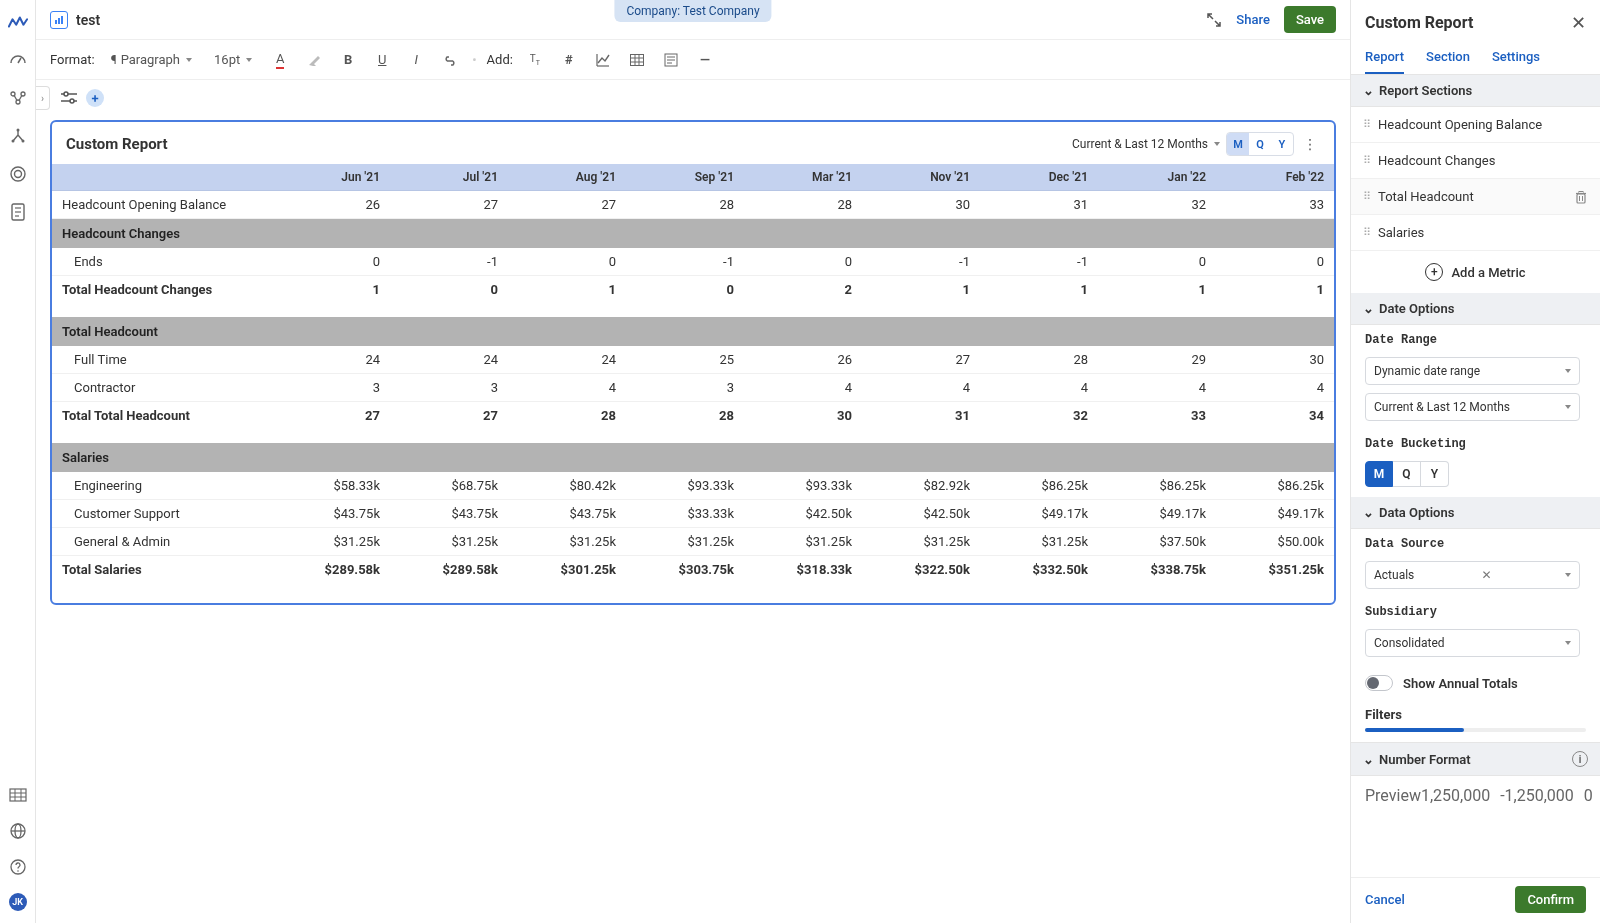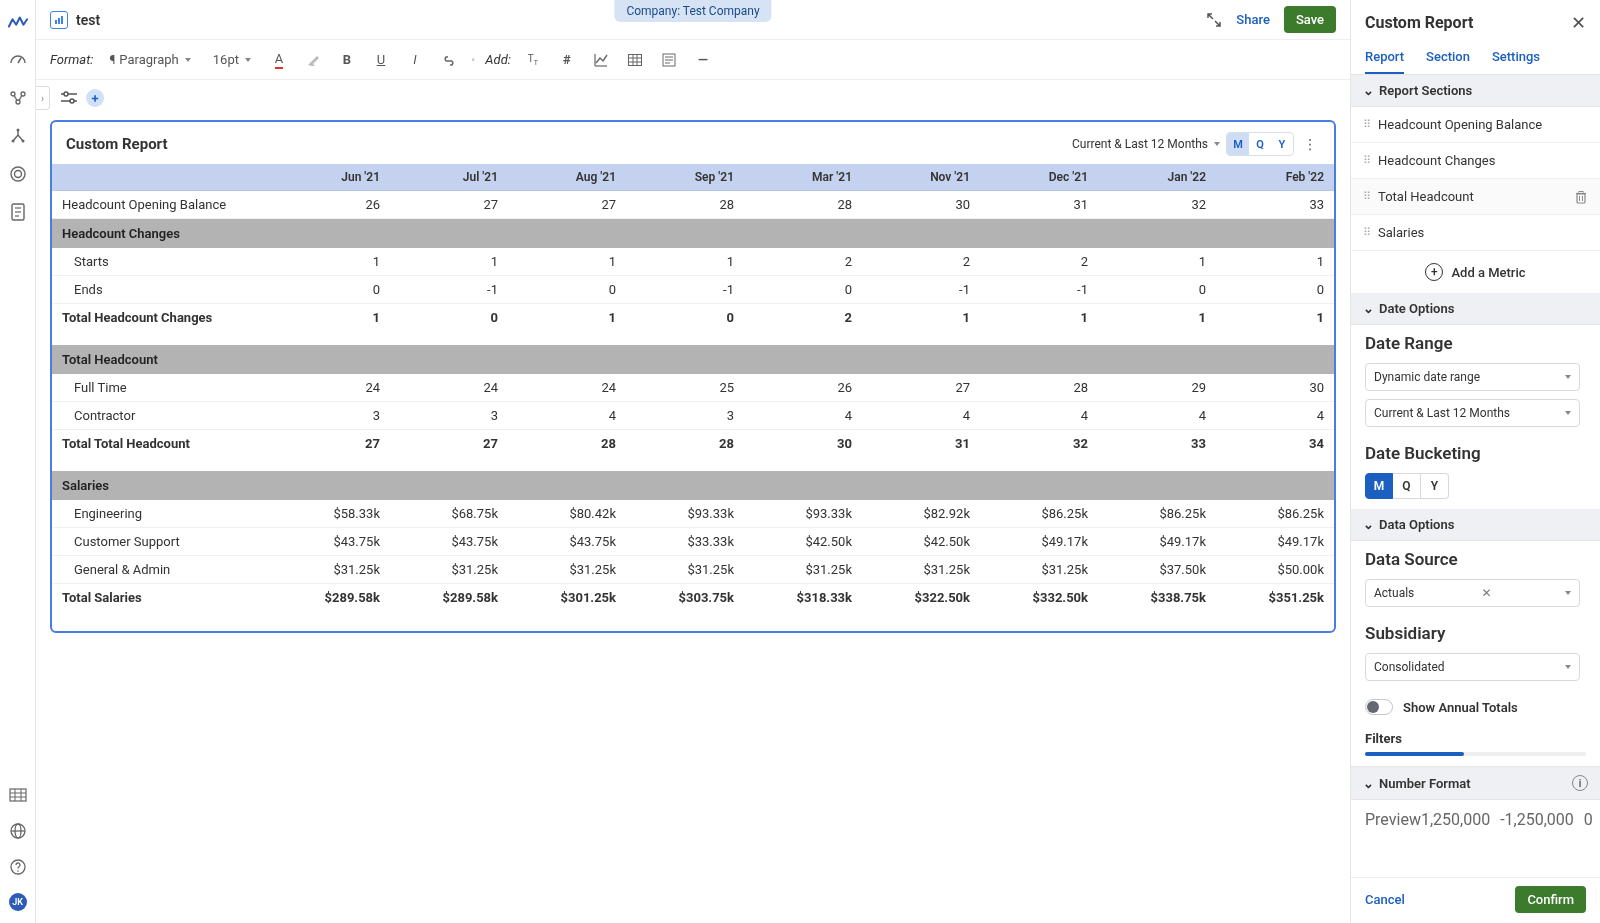--- a/index.html
+++ b/index.html
@@ -12,21 +12,21 @@
 .main-col { flex: 1; display: flex; flex-direction: column; min-width: 0; }
 .top-bar { height: 40px; display: flex; align-items: center; padding: 0 14px; position: relative; border-bottom: 1px solid #eee; }
 .doc-icon { width: 18px; height: 18px; border: 1px solid #3b82f6; border-radius: 3px; display: flex; align-items: center; justify-content: center; color: #3b82f6; font-size: 10px; margin-right: 8px; }
 .doc-title { font-weight: 600; font-size: 14px; }
 .company-pill { position: absolute; left: 50%; transform: translateX(-50%); background: #d6e3f4; color: #1b4b8a; padding: 4px 12px; border-radius: 0 0 6px 6px; font-size: 12px; top: 0; }
 .top-right { margin-left: auto; display: flex; align-items: center; gap: 14px; }
 .expand-icon { cursor: pointer; color: #555; }
 .share-link { color: #1b5fc1; font-size: 13px; cursor: pointer; font-weight: 500; }
 .save-btn { background: #3c7a2c; color: #fff; border: none; padding: 6px 12px; border-radius: 4px; font-size: 13px; cursor: pointer; font-weight: 500; }
 .toolbar { height: 40px; display: flex; align-items: center; padding: 0 14px; gap: 10px; border-bottom: 1px solid #eee; font-size: 13px; color: #555; }
-.toolbar .lbl { color: #333; font-style: italic; }
+.toolbar .lbl { color: #333; }
 .tb-sel { display: flex; align-items: center; gap: 4px; padding: 2px 6px; border-radius: 3px; cursor: pointer; }
 .tb-btn { width: 24px; height: 24px; display: flex; align-items: center; justify-content: center; cursor: pointer; border-radius: 3px; color: #555; }
 .caret-down { width: 0; height: 0; border-left: 3px solid transparent; border-right: 3px solid transparent; border-top: 4px solid #888; margin-left: 2px; }
 .filter-bar { height: 36px; display: flex; align-items: center; padding: 0 14px; gap: 8px; position: relative; }
 .expand-handle { position: absolute; left: 0; top: 6px; width: 14px; height: 24px; border: 1px solid #ddd; border-left: none; border-radius: 0 4px 4px 0; display: flex; align-items: center; justify-content: center; font-size: 10px; color: #888; cursor: pointer; background: #fff; }
 .filter-icon { margin-left: 10px; color: #555; cursor: pointer; }
 .plus-circle { width: 18px; height: 18px; border-radius: 50%; background: #cfe1f8; color: #1b5fc1; display: flex; align-items: center; justify-content: center; font-size: 13px; cursor: pointer; font-weight: 600; }
 .canvas { flex: 1; overflow: auto; padding: 0 14px 20px 14px; }
 .report-box { border: 2px solid #4a7de0; border-radius: 6px; margin-top: 4px; background: #fff; }
 .report-head { display: flex; align-items: center; padding: 10px 14px 8px 14px; }
@@ -57,21 +57,21 @@
 .rp-section-head { background: #eef0f3; padding: 8px 12px; font-size: 13px; font-weight: 600; display: flex; align-items: center; gap: 6px; cursor: pointer; border-bottom: 1px solid #e5e5e5; }
 .rp-chev { width: 10px; }
 .rp-list-item { display: flex; align-items: center; gap: 8px; padding: 10px 12px; border-bottom: 1px solid #f0f0f0; cursor: move; }
 .drag-handle { color: #aaa; font-size: 11px; letter-spacing: -1px; }
 .rp-list-item .del { margin-left: auto; color: #888; cursor: pointer; display: none; }
 .rp-list-item.hover .del { display: block; }
 .rp-list-item.hover { background: #fafafa; }
 .add-metric { display: flex; align-items: center; justify-content: center; gap: 8px; padding: 12px; cursor: pointer; color: #333; font-weight: 500; }
 .add-metric .plus-ring { width: 18px; height: 18px; border: 1.5px solid #333; border-radius: 50%; display: flex; align-items: center; justify-content: center; font-size: 12px; line-height: 1; }
 .rp-field { padding: 8px 14px 2px 14px; }
-.rp-label { font-weight: 600; font-size: 17px; margin-bottom: 4px; }
+.rp-label { font-weight: 600; font-size: 12px; margin-bottom: 4px; font-family: Liberation Mono, monospace; }
 .rp-select { border: 1px solid #d6d9de; border-radius: 4px; padding: 6px 8px; margin: 4px 20px 8px 14px; display: flex; align-items: center; cursor: pointer; font-size: 12px; }
 .rp-select .caret-down { margin-left: auto; }
 .rp-select .clear-x { margin-left: auto; margin-right: 6px; color: #777; cursor: pointer; }
 .rp-buckets { display: flex; gap: 0; margin: 4px 14px 10px 14px; }
 .rb { width: 28px; height: 26px; border: 1px solid #d6d9de; display: flex; align-items: center; justify-content: center; font-size: 12px; cursor: pointer; font-weight: 600; }
 .rb:first-child { border-radius: 4px 0 0 4px; }
 .rb:last-child { border-radius: 0 4px 4px 0; }
 .rb + .rb { border-left: none; }
 .rb.active { background: #1b5fc1; color: #fff; border-color: #1b5fc1; }
 .rp-toggle-row { display: flex; align-items: center; gap: 10px; padding: 10px 14px; }
@@ -311,32 +311,20 @@
               <td>28</td>
               <td>30</td>
               <td>31</td>
               <td>32</td>
               <td>33</td>
             </tr>
             <tr class="section-head">
               <td colspan="10">Headcount Changes</td>
             </tr>
             <tr class="data-row">
-              <td>Starts</td>
-              <td>1</td>
-              <td>1</td>
-              <td>1</td>
-              <td>1</td>
-              <td>2</td>
-              <td>2</td>
-              <td>2</td>
-              <td>1</td>
-              <td>1</td>
-            </tr>
-            <tr class="data-row">
               <td>Ends</td>
               <td>0</td>
               <td>-1</td>
               <td>0</td>
               <td>-1</td>
               <td>0</td>
               <td>-1</td>
               <td>-1</td>
               <td>0</td>
               <td>0</td>

